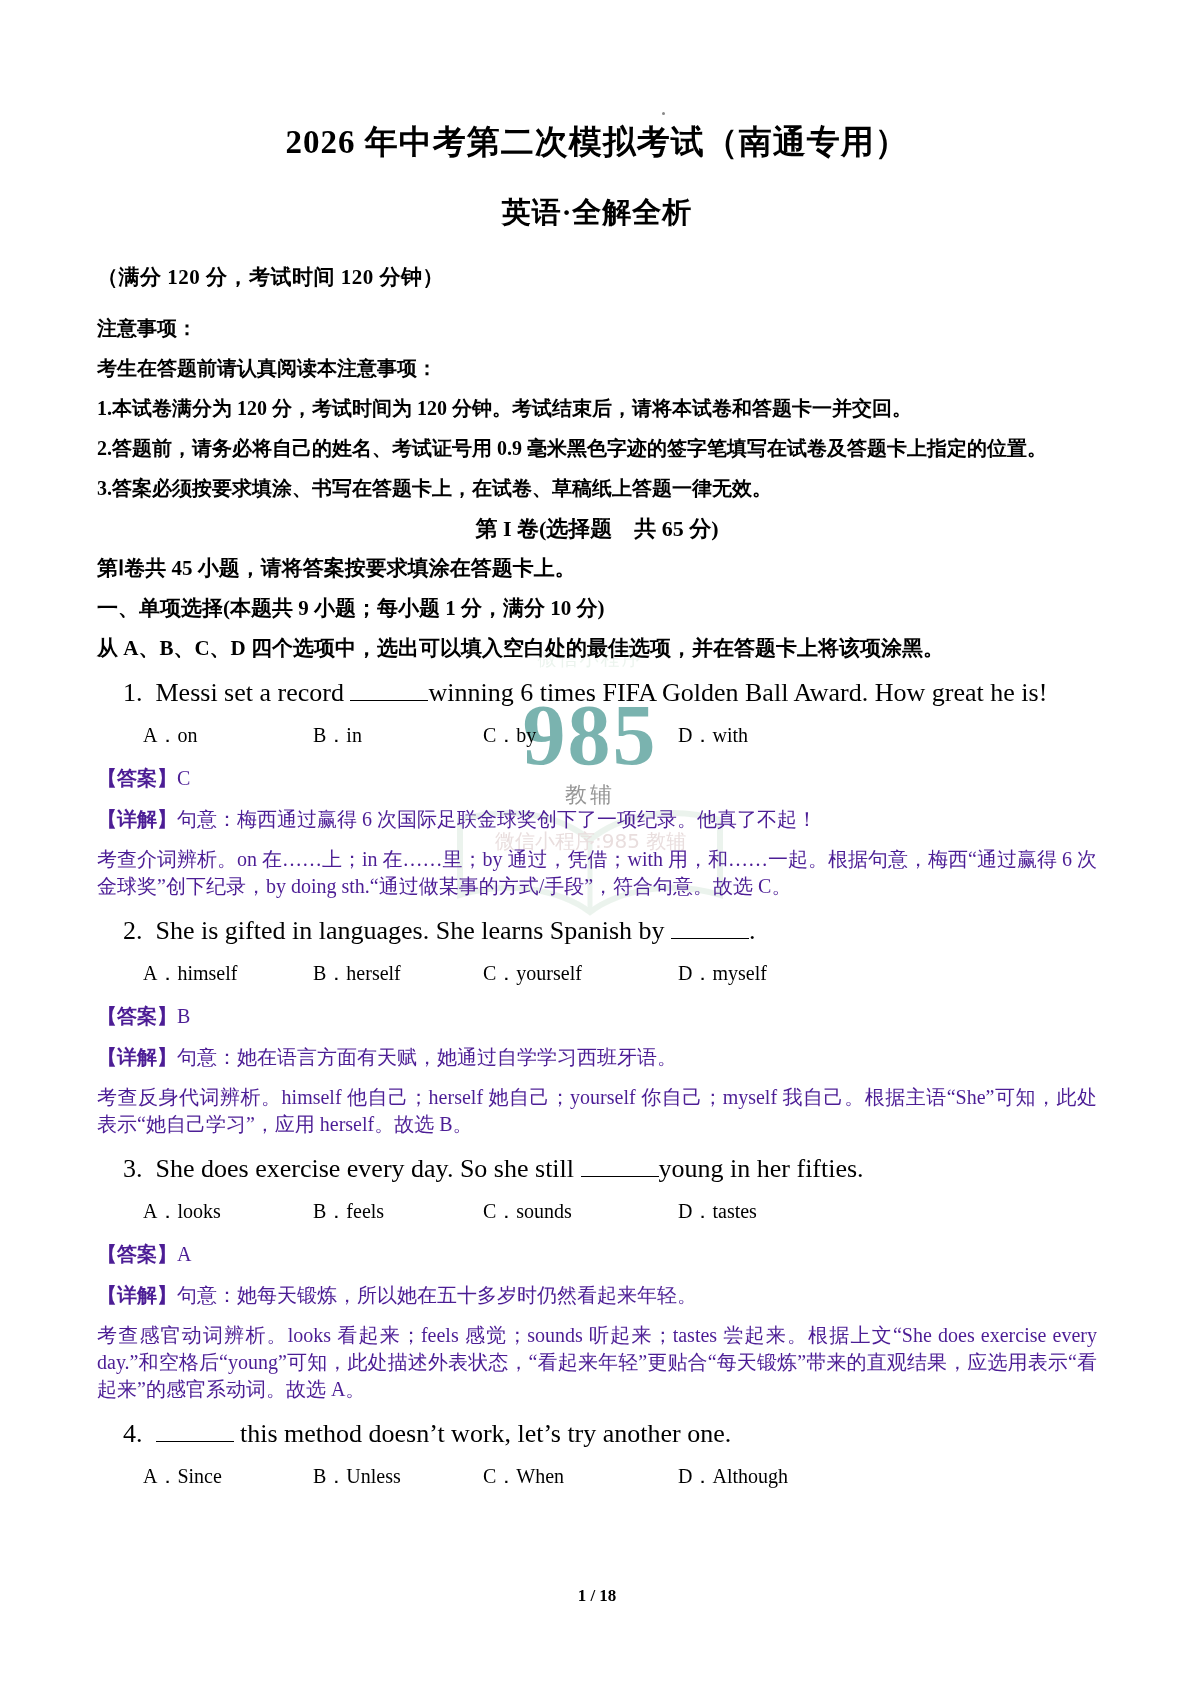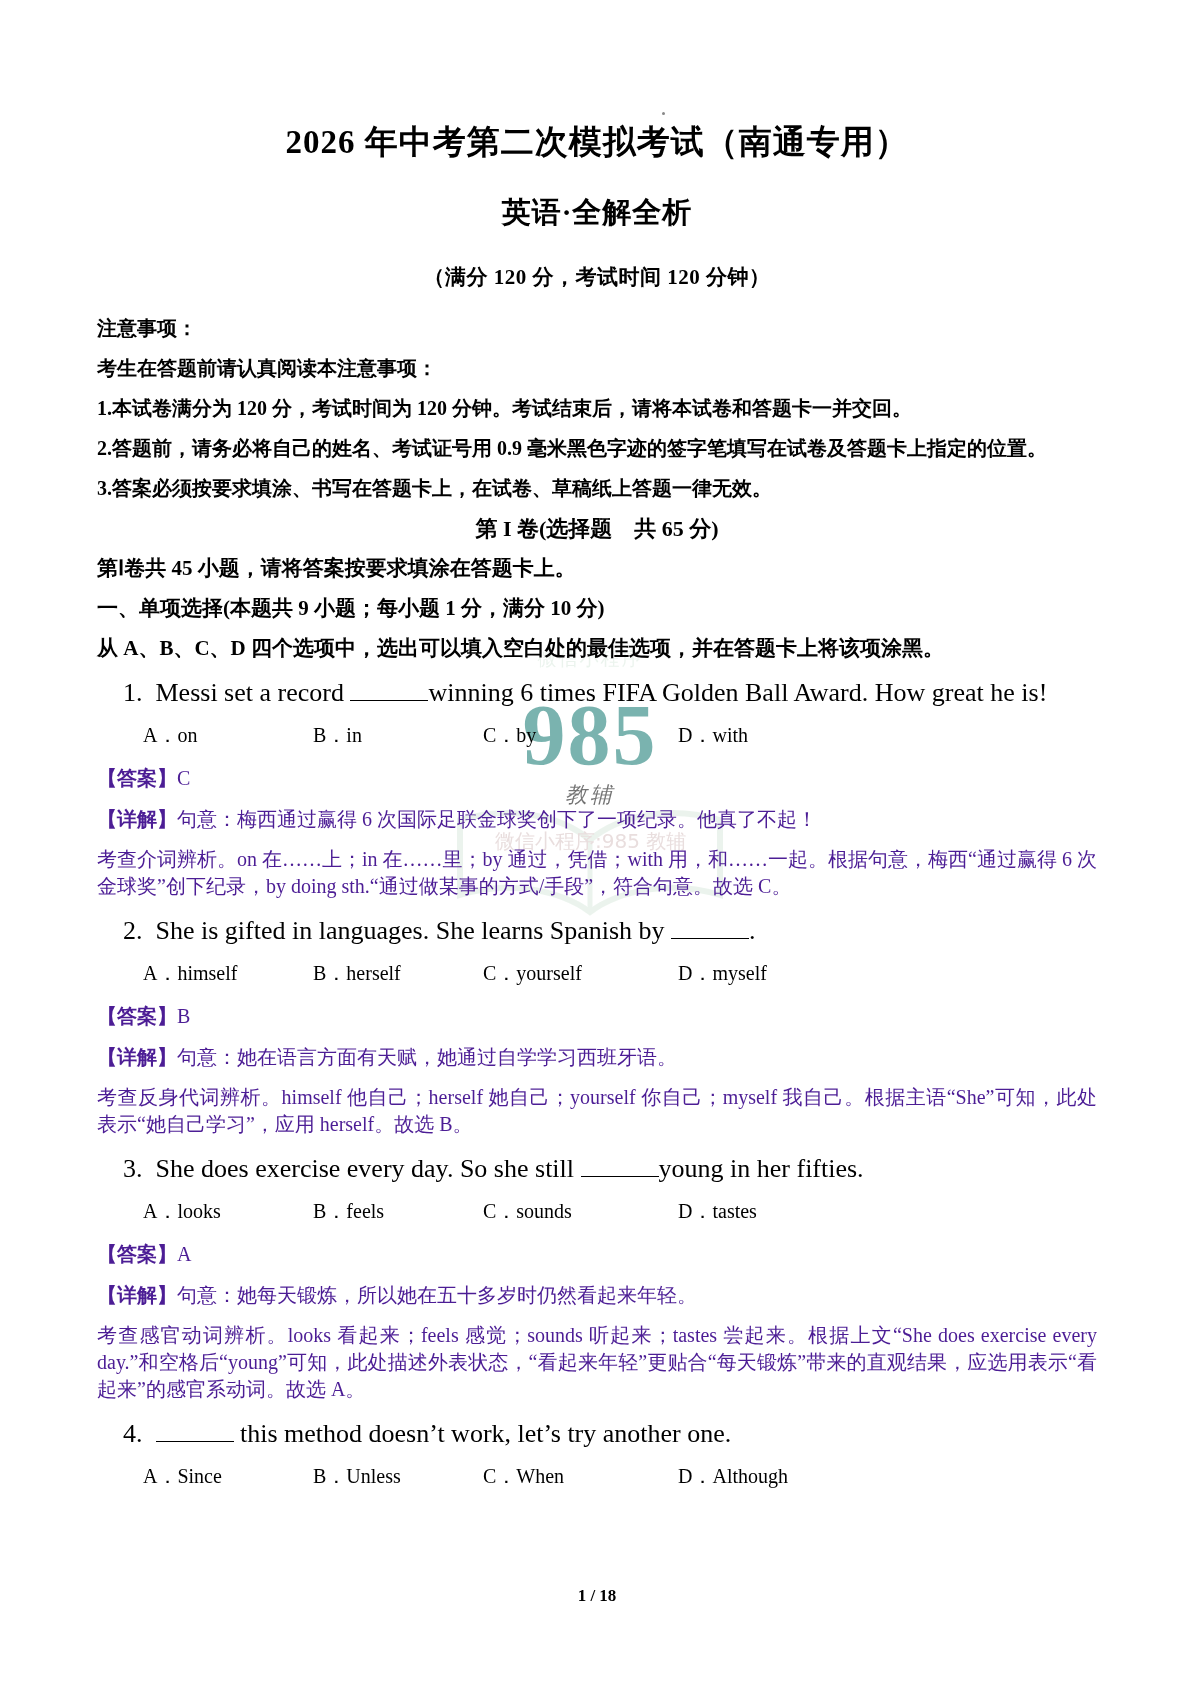--- a/index.html
+++ b/index.html
@@ -53,23 +53,22 @@
     line-height: 1;
   }
   .wm-sub {
     position: absolute;
     left: 28px;
     top: 140px;
     width: 264px;
     text-align: center;
     font-family: "DejaVu Sans", sans-serif;
     font-size: 22px;
-    color: #000000;
+    color: #404040;
     letter-spacing: 3px;
-    font-style: italic;
   }
   .wm-top {
     position: absolute;
     left: 10px;
     top: 6px;
     width: 300px;
     text-align: center;
     font-family: "DejaVu Sans", sans-serif;
     font-size: 19px;
     color: #dcebe0;
@@ -112,21 +111,21 @@
     font-family: "Liberation Serif", serif;
     font-weight: bold;
     font-size: 29px;
     text-align: center;
     letter-spacing: 1px;
   }
   .scoreline {
     font-family: "Liberation Serif", serif;
     font-weight: bold;
     font-size: 21px;
-    text-align: center;
+    text-align: left;
     letter-spacing: 0.5px;
   }
   .notice-head, .notice-sub, .notice-item {
     font-family: "Liberation Serif", serif;
     font-weight: bold;
     font-size: 20px;
     letter-spacing: 0px;
     text-align: justify;
   }
   .paper-head {

